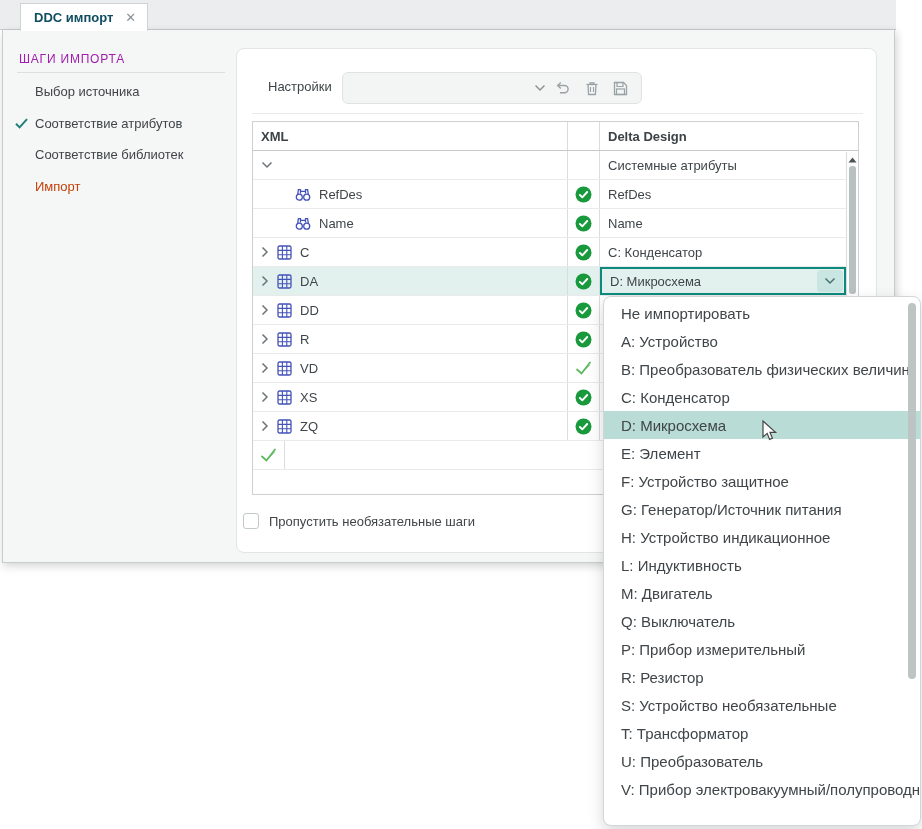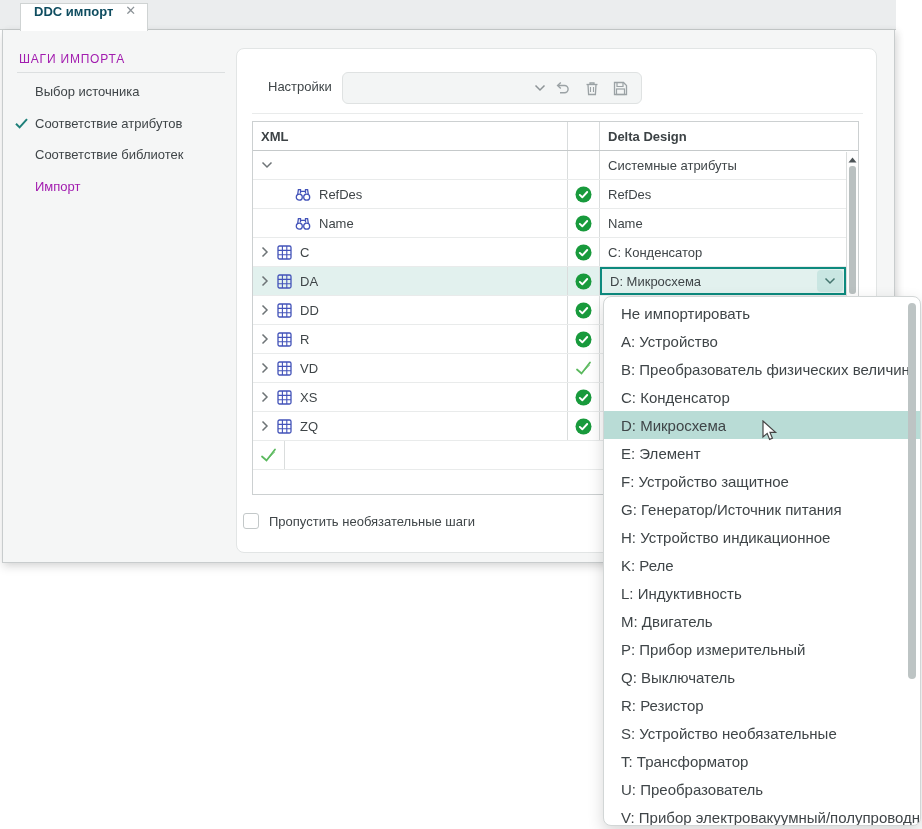--- a/index.html
+++ b/index.html
@@ -3,31 +3,31 @@
 <meta charset="utf-8">
 <style>
   *{margin:0;padding:0;box-sizing:border-box}
   html,body{background:#fff}
   .screen{position:relative;width:922px;height:829px;background:#fff;overflow:hidden;
     font-family:"Liberation Sans",sans-serif;color:#3f4548;font-size:13px}
 
   
   .tabstrip{position:absolute;left:0;top:0;width:896px;height:30px;background:#ebedee;border-bottom:1px solid #c9cdcd}
   .tab{position:absolute;left:20px;top:3px;height:28px;background:#fff;border:1px solid #cfd3d3;border-bottom:none;
-    display:flex;gap:12px;padding:0 11px 0 13px;z-index:3}
+    display:flex;align-items:center;gap:12px;padding:0 11px 0 13px;z-index:3}
   .tab-title{font-size:13px;font-weight:bold;color:#0f4d60;white-space:nowrap}
   .tab-close{color:#8a9196;font-size:13px;line-height:1}
 
   
   .dialog{position:absolute;left:2px;top:30px;width:893px;height:533px;background:#f5f6f6;
     border:1px solid #c8cccd;border-top:none;box-shadow:0 4px 9px rgba(0,0,0,.13),4px 0 7px rgba(0,0,0,.06);z-index:1}
   .steps-header{position:absolute;left:16px;top:22px;font-size:12px;color:#a21caf;letter-spacing:.8px;white-space:nowrap}
   .steps-divider{position:absolute;left:14px;top:42px;width:208px;height:1px;background:#dcdfe0}
   .step{position:absolute;left:32px;font-size:13px;color:#3f4548;white-space:nowrap}
-  .step.disabled{color:#a21caf}
+  .step.disabled{color:#c2410c}
   .step-check{position:absolute;left:-20px;top:2px}
 
   
   .card{position:absolute;left:233px;top:18px;width:641px;height:505px;background:#fff;border:1px solid #e2e5e5;border-radius:8px}
   .settings-label{position:absolute;left:31px;top:30px;font-size:13px;color:#3f4548}
   .settings-control{position:absolute;left:105px;top:23px;width:300px;height:32px;background:#f3f5f5;
     border:1px solid #dfe2e2;border-radius:6px;display:flex;align-items:center}
   .combo{flex:1;height:100%;display:flex;align-items:center;padding:0 8px 0 10px}
   .combo-value{flex:1;font-size:13px;color:#3f4548}
   .tool-btns{display:flex;align-items:center;gap:14px;padding-right:13px}
@@ -436,25 +436,24 @@
     <div id="ddItems">
         <div class="dd-item">Не импортировать</div>
         <div class="dd-item">A: Устройство</div>
         <div class="dd-item">B: Преобразователь физических величин</div>
         <div class="dd-item">C: Конденсатор</div>
         <div class="dd-item hl">D: Микросхема</div>
         <div class="dd-item">E: Элемент</div>
         <div class="dd-item">F: Устройство защитное</div>
         <div class="dd-item">G: Генератор/Источник питания</div>
         <div class="dd-item">H: Устройство индикационное</div>
-        <div class="dd-item">K: Реле</div>
         <div class="dd-item">L: Индуктивность</div>
         <div class="dd-item">M: Двигатель</div>
+        <div class="dd-item">Q: Выключатель</div>
         <div class="dd-item">P: Прибор измерительный</div>
-        <div class="dd-item">Q: Выключатель</div>
         <div class="dd-item">R: Резистор</div>
         <div class="dd-item">S: Устройство необязательные</div>
         <div class="dd-item">T: Трансформатор</div>
         <div class="dd-item">U: Преобразователь</div>
         <div class="dd-item">V: Прибор электровакуумный/полупроводниковый</div>
       </div>
     <div class="dd-thumb"></div>
   </div>
 
   <svg class="cursor" width="18" height="24" viewBox="0 0 18 24">

